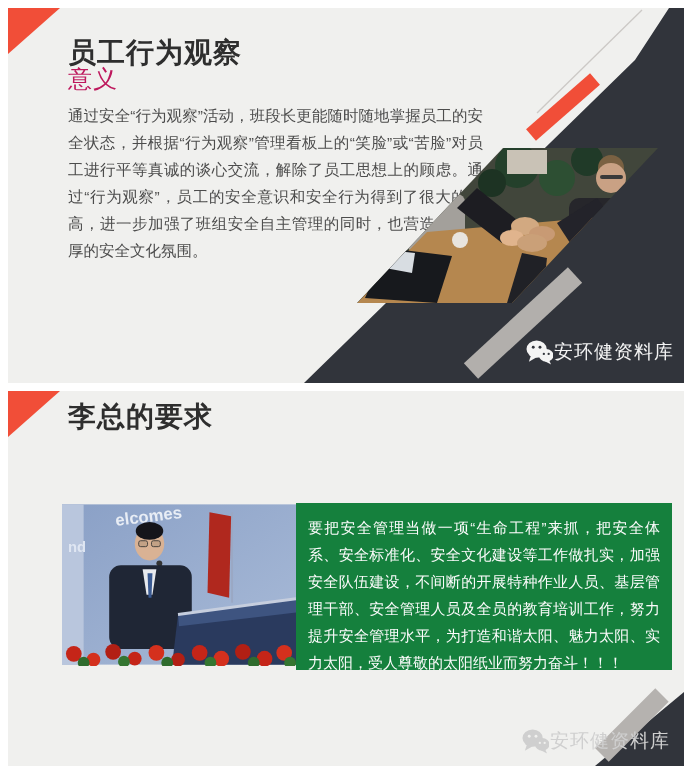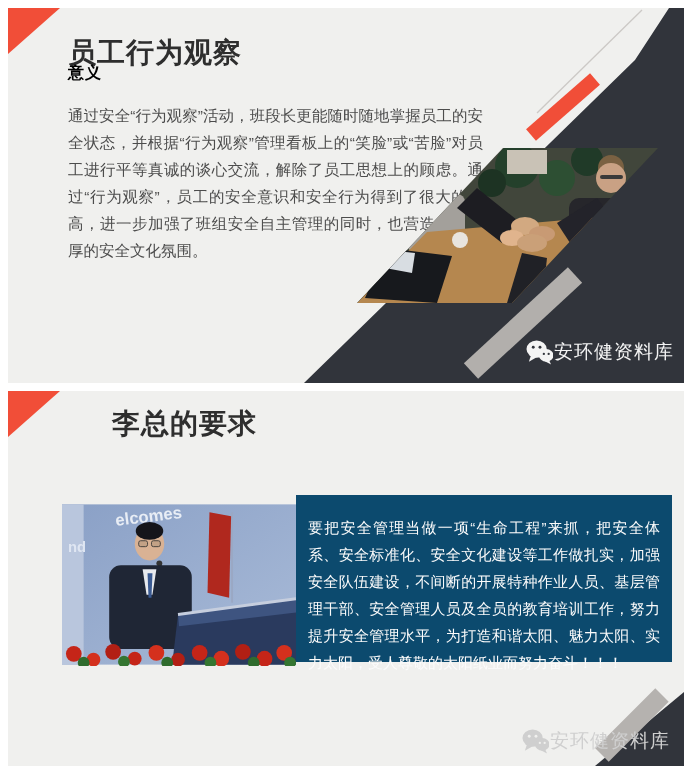--- a/index.html
+++ b/index.html
@@ -13,43 +13,43 @@
   #slide2 { top:391px; }
 
   .corner-tri { position:absolute; left:0; top:0; width:52px; height:46px;
                 background:#f14e38; clip-path:polygon(0 0,100% 0,0 100%); }
 
   .deco { position:absolute; left:0; top:0; width:676px; height:375px; pointer-events:none; }
 
   .slide-title { position:absolute; left:60px; font-size:28px; font-weight:bold;
                  color:#2e2e2e; letter-spacing:1px; }
   #slide1 .slide-title { top:14px;margin-top:12px; }
-  #slide2 .slide-title { top:14px;margin-left:44px; }
+  #slide2 .slide-title { top:7px; }
 
-  .section-label { position:absolute; left:60px; top:55px; font-size:16px;
-                   font-weight:bold; color:#000000; letter-spacing:1px; }
+  .section-label { position:absolute; left:60px; top:55px; font-size:24px;
+                   font-weight:normal; color:#be185d; letter-spacing:1px; }
 
   .body-text { position:absolute; left:60px; top:94px; width:415px;
                font-size:15.5px; line-height:27px; color:#4c4c4c;
                text-align:justify; }
 
   
   .photo1 { position:absolute; left:349px; top:140px; width:301px; height:155px;
             clip-path:polygon(146px 0,301px 0,155px 155px,0 155px); }
 
   
   .watermark { position:absolute; display:flex; align-items:center; gap:1px; }
   .watermark .wm-label { font-size:19px; letter-spacing:1px; white-space:nowrap; }
   #slide1 .watermark { left:518px; top:331px; color:#f4f4f4; }
   #slide2 .watermark { left:514px; top:337px; color:#cfcfcf; }
 
   
   .photo2 { position:absolute; left:54px; top:112px; width:234px; height:163px; overflow:hidden; }
-  .quote-box { position:absolute; left:288px; top:104px; width:376px; height:167px;
-               background:#0c4a6e; color:#fbfbfb; padding:19px 12px;
+  .quote-box { position:absolute; left:288px; top:112px; width:376px; height:167px;
+               background:#15803d; color:#fbfbfb; padding:11px 12px;
                font-size:15px; line-height:27px; text-align:justify; }
 </style>
 </head>
 <body>
 
 <div class="canvas">
 
   <section class="slide" id="slide1">
 
     <svg class="deco" viewBox="0 0 676 375">

